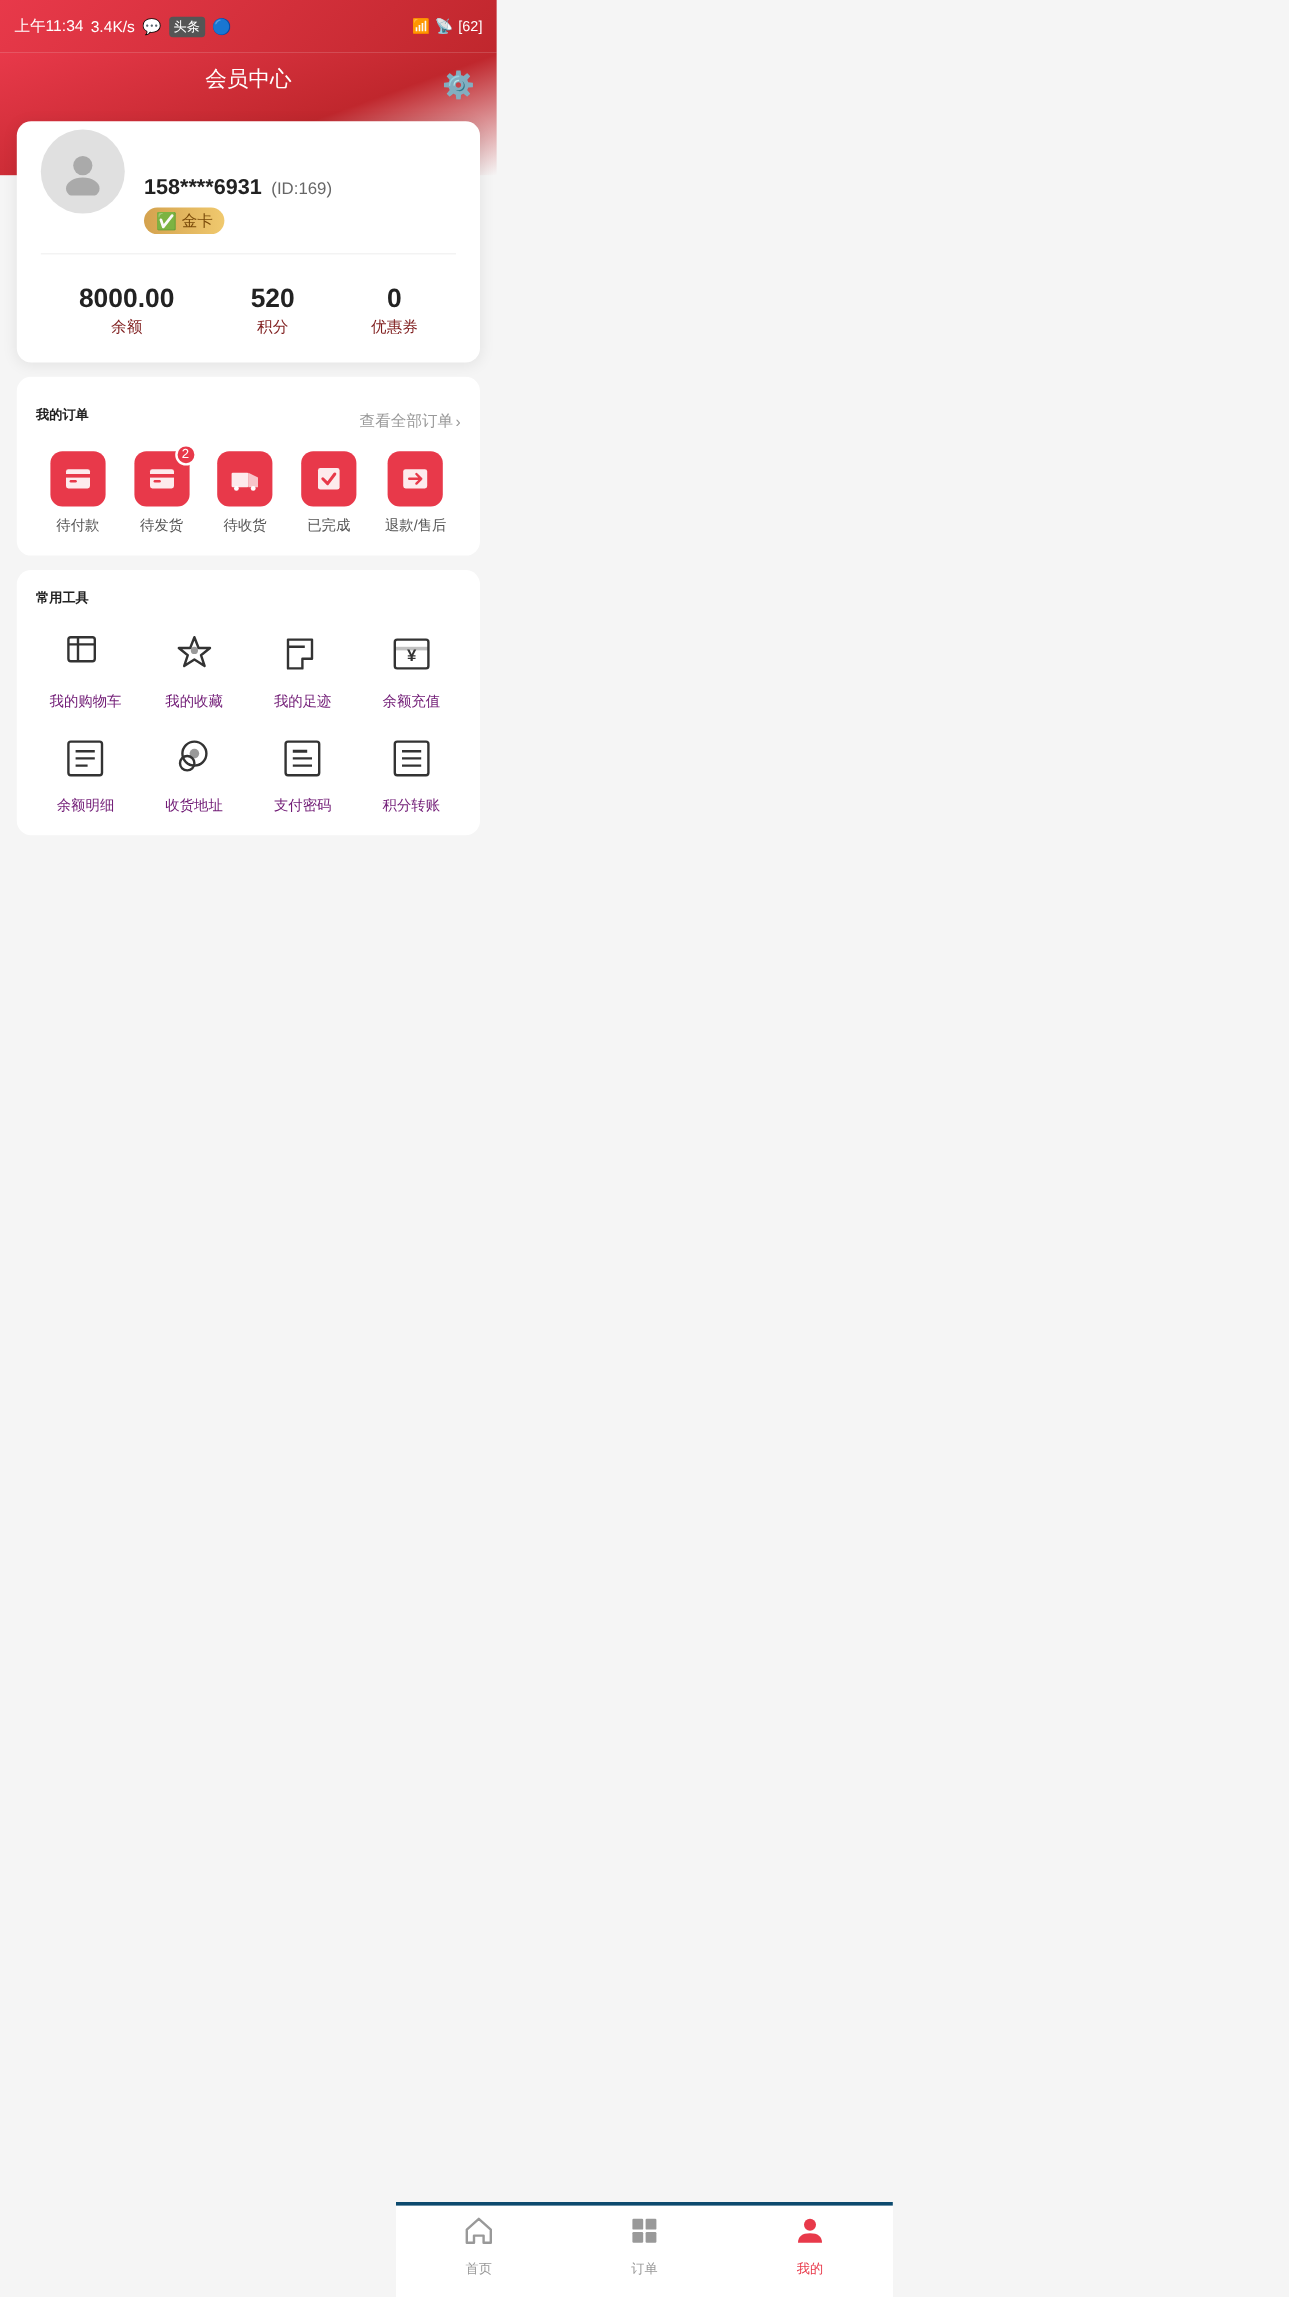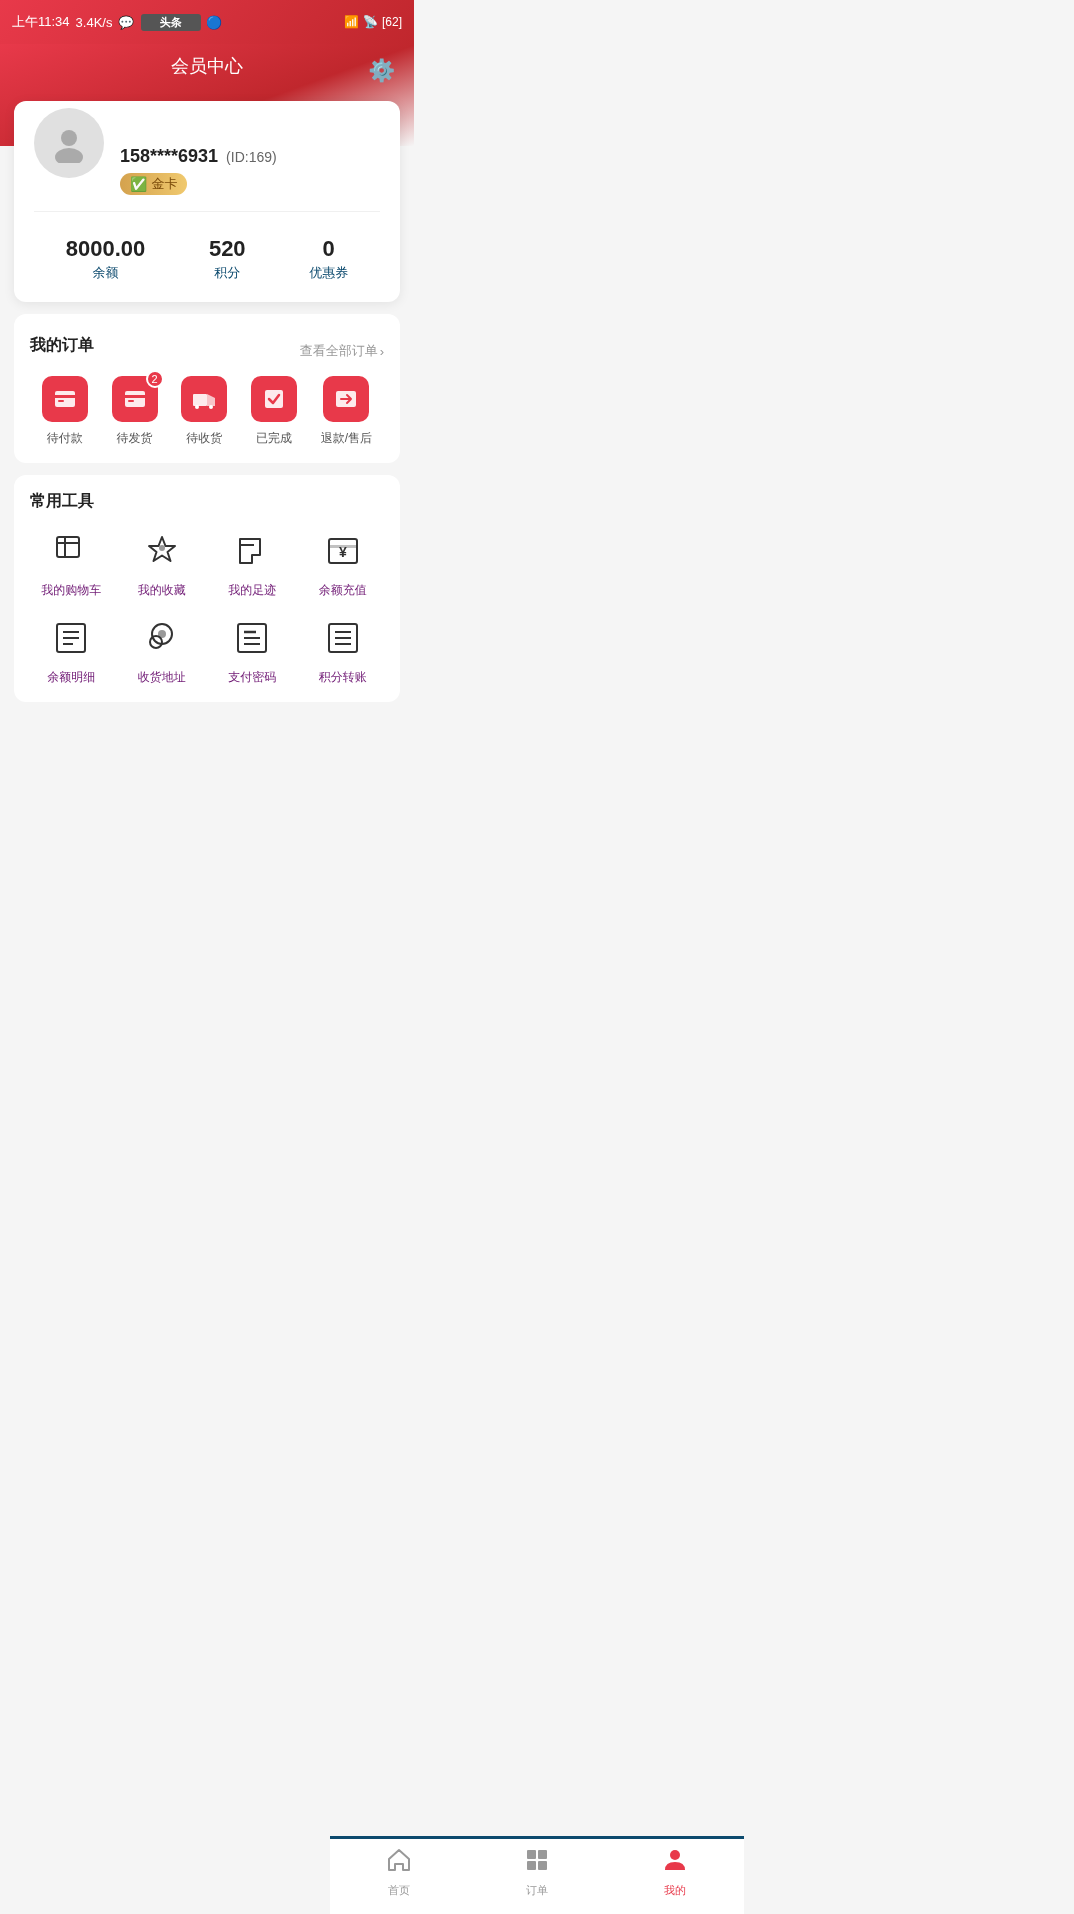--- a/index.html
+++ b/index.html
@@ -96,35 +96,35 @@
       font-weight: 500;
     }
     .stats-row {
       display: flex;
       justify-content: space-around;
       padding-top: 24px;
       border-top: 1px solid #f0f0f0;
     }
     .stat-item { text-align: center; }
     .stat-value { font-size: 22px; font-weight: 700; color: #222; }
-    .stat-label { font-size: 13px; color: #0c4a6e; margin-top: 2px; }
+    .stat-label { font-size: 13px; color: #7f1d1d; margin-top: 2px; }
     .section-card {
       background: white;
       border-radius: 12px;
       margin: 0 14px 12px;
       padding: 16px;
     }
     .section-header {
       display: flex;
       justify-content: space-between;
       align-items: center;
       margin-bottom: 16px;
     }
     .section-title {
-      font-size: 16px;
+      font-size: 11px;
       font-weight: 700;
       color: #222;
     }
     .section-link {
       font-size: 13px;
       color: #999;
       display: flex;
       align-items: center;
       gap: 2px;
       margin-top: 12px;
@@ -222,21 +222,21 @@
     .content-area { padding-bottom: 80px; }
   </style>
 </head>
 <body>
 
 <div class="status-bar">
   <div class="status-left">
     <span>上午11:34</span>
     <span>3.4K/s</span>
     <span>💬</span>
-    <span style="font-size:11px;background:#555;border-radius:3px;padding:1px 19px;font-weight:bold;">头条</span>
+    <span style="font-size:11px;background:#555;border-radius:3px;padding:1px 4px;">头条</span>
     <span>🔵</span>
   </div>
   <div class="status-right">
     <span>📶</span>
     <span>📡</span>
     <span>[<span>62</span>]</span>
   </div>
 </div>
 
 <div class="header">

